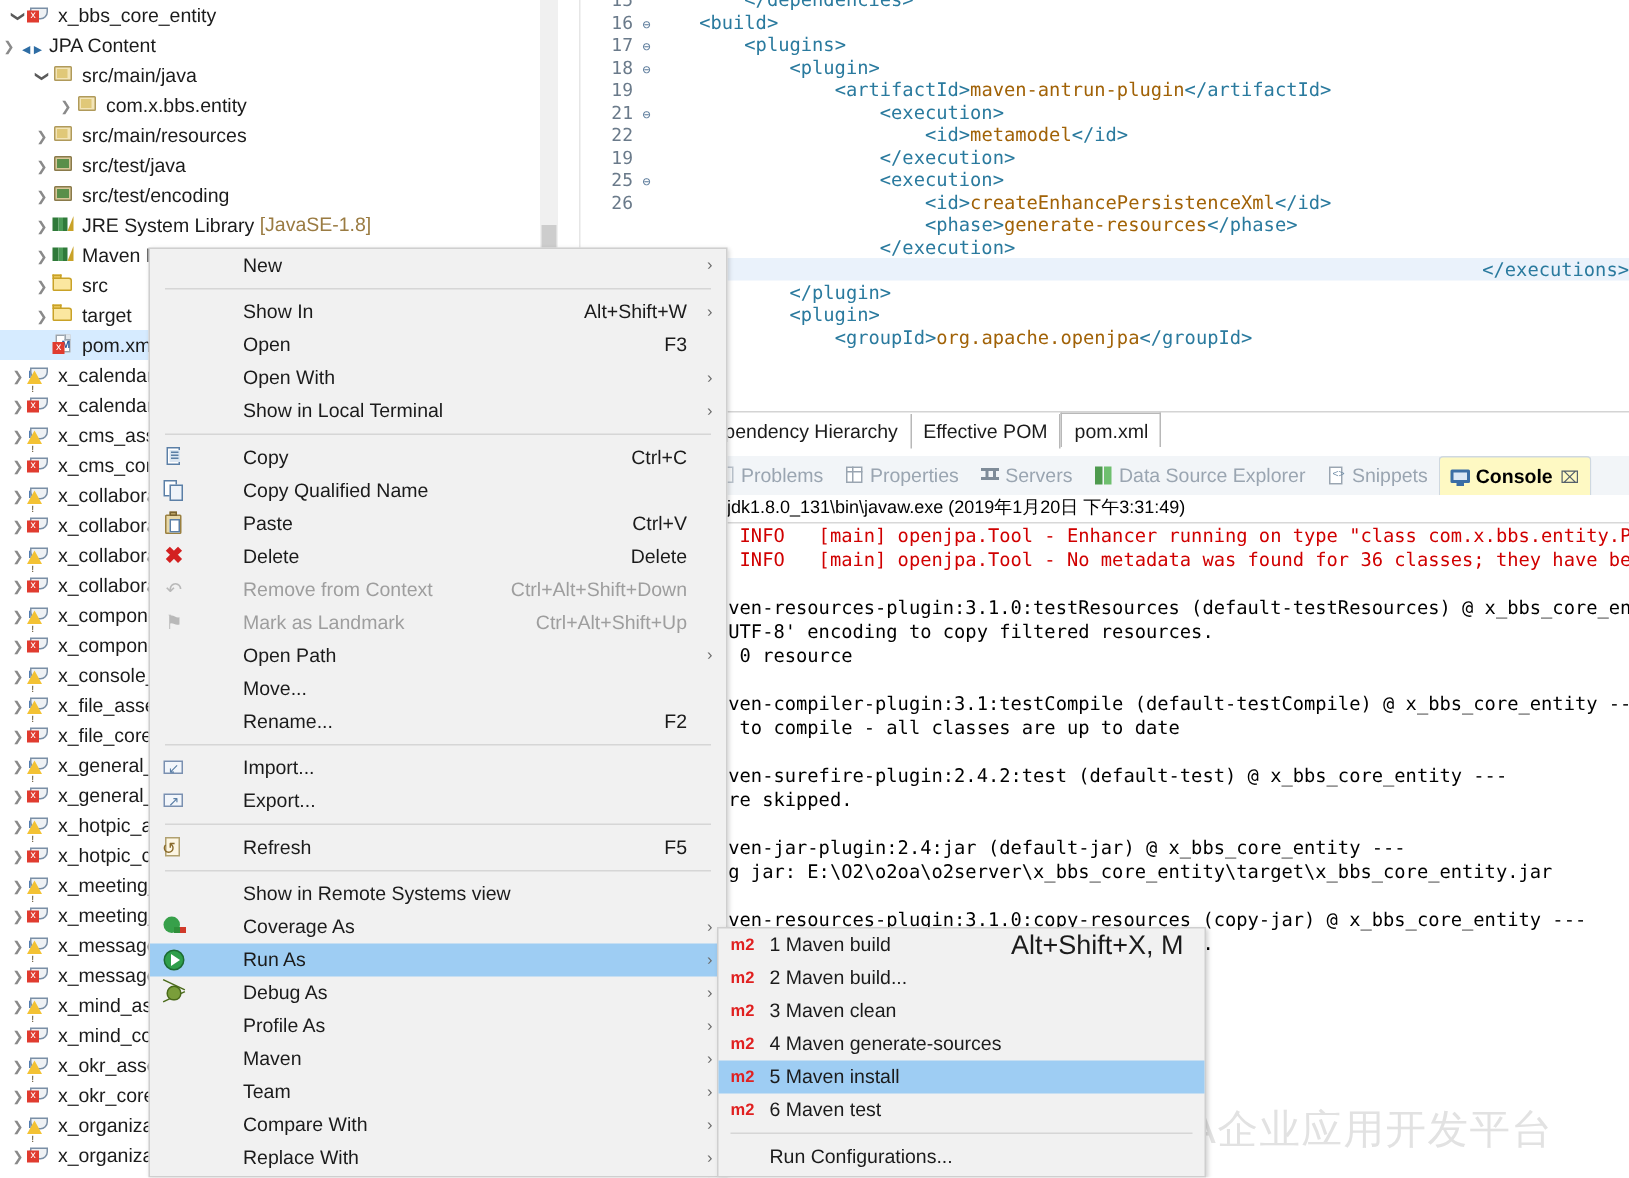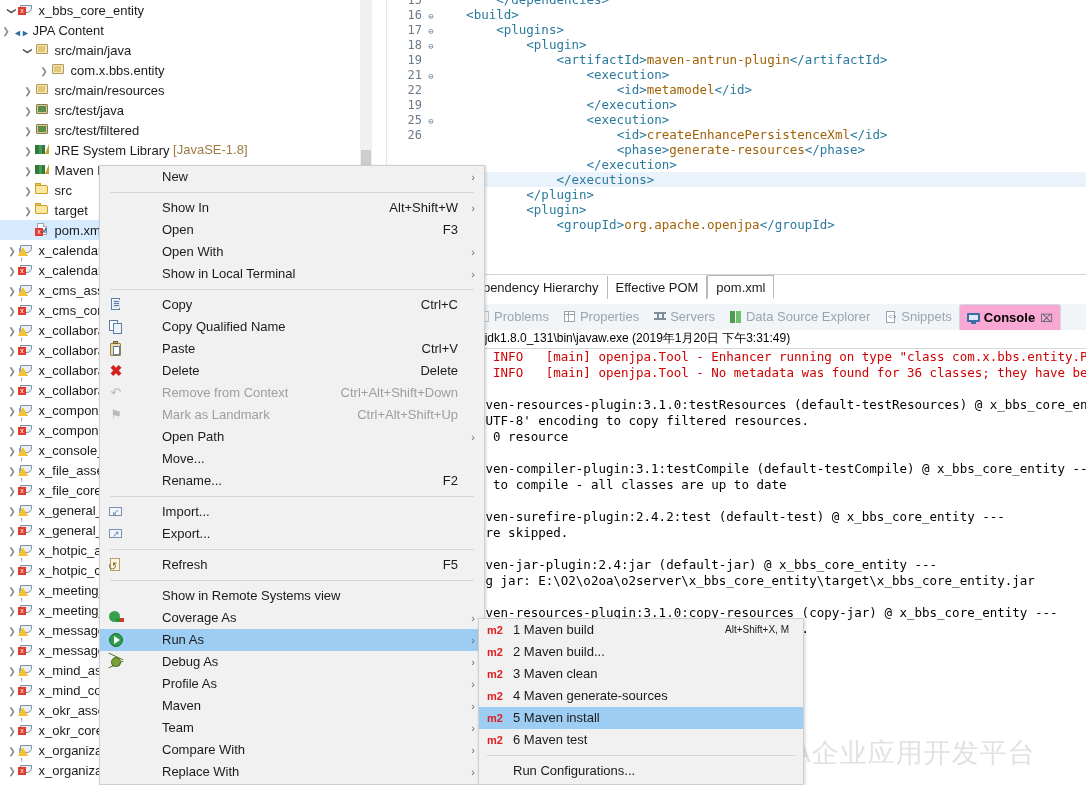--- a/index.html
+++ b/index.html
@@ -60,21 +60,21 @@
   }
   .scroll-left .thumb { position:absolute; left:1px; top:150px; width:10px; height:60px; background:#cdcdcd; }
 
   
   #editor {
     position: absolute; left: 382px; top: 0; width: 704px; height: 272px;
     background: #ffffff; overflow: hidden;
     font-family: "DejaVu Sans Mono", monospace; font-size: 12.5px;
   }
   .eline { height: 15px; line-height: 15px; white-space: pre; position:relative;}
-  .eline.hl { background: #eaf2fb; }
+  .eline.hl { background: #eaf2fb; text-align: right; }
   .gutter {
     display:inline-block; width: 44px; text-align: right; color:#6a7a8a;
     padding-right: 4px; font-size: 12px; user-select:none;
   }
   .fold { display:inline-block; width:10px; color:#5a7a9a; font-size:9px; text-align:center;}
   .code-tag { color: #2a7a9e; }
   .code-txt { color: #a16207; }
   .editor-leftbar { position:absolute; left:0; top:0; width:5px; height:272px; background:#ffffff; border-right:1px solid #e6e6e6;}
 
   
@@ -92,21 +92,21 @@
   #viewtabs {
     position:absolute; left:470px; top:304px; width:616px; height:26px;
     background:#f4f6f9;
   }
   #viewtabs .vtabs-bg { position:absolute; left:0; top:0; right:0; height:26px; background:#f2f5f8;}
   .vtab {
     position:relative; float:left; height:26px; line-height:26px; padding:0 7px;
     font-size:13px; color:#9aa5b1; white-space:nowrap;
   }
   .vtab .vicon { display:inline-block; width:14px; height:13px; vertical-align:-2px; margin-right:3px; position:relative;}
-  .vtab.active { color:#000; font-weight:bold; background:#f9a8d4; border:1px solid #cfd8e0; border-bottom:0;
+  .vtab.active { color:#000; font-weight:bold; background:#fef9c3; border:1px solid #cfd8e0; border-bottom:0;
                  border-radius:3px 3px 0 0; height:27px; line-height:26px;}
   .closeglyph { font-size:11px; color:#55606b; margin-left:5px; font-weight:normal;}
 
   
   #console {
     position:absolute; left:470px; top:330px; width:616px; height:455px;
     background:#ffffff; overflow:hidden;
     font-family:"DejaVu Sans Mono", monospace; font-size:12.5px;
   }
   #console .cbar { position:absolute; left:0; top:0; width:3px; height:455px; background:#fff; border-right:1px solid #cfcfcf;}
@@ -167,37 +167,37 @@
     position:absolute; left:478px; top:618px; width:326px; height:167px;
     background:#f1f1f1; border:1px solid #cfcfcf;
     box-shadow: 1px 1px 3px rgba(0,0,0,0.18);
   }
   .si {
     position:relative; height:22px; line-height:22px; font-size:13px;
     color:#1b1b1b; padding-left:34px; white-space:nowrap;
   }
   .si.hl { background:#9ecdf3; }
   .si .m2 { position:absolute; left:8px; top:0; font-size:11px; font-weight:bold; color:#e02020; font-family:"Liberation Sans",sans-serif;}
-  .si .accel { position:absolute; right:14px; top:0; font-size:10px; }
+  .si .accel { position:absolute; right:14px; top:0; font-size:18px; }
   .ssep { height:1px; margin:4px 8px; background:#d6d6d6; }
 </style>
 </head>
 <body>
 
 <div id="root">
 
   <div id="explorer">
     <div id="tree-body">
         <div class="tree-row" style="padding-left: 6px;"><span class="arrow open" style="transform: rotate(90deg); display: inline-block;">❯</span><span class="ticon ic-proj"><span class="m">M</span><span class="cup"></span><span class="badge">x</span></span><span class="tlabel"> x_bbs_core_entity</span></div>
         <div class="tree-row" style=""><span class="arrow">❯</span><span class="ticon ic-jpa"></span><span class="tlabel"> JPA Content</span></div>
         <div class="tree-row" style="padding-left: 22px;"><span class="arrow open" style="transform: rotate(90deg); display: inline-block;">❯</span><span class="ticon ic-pkgo"><span class="b"></span><span class="g"></span></span><span class="tlabel"> src/main/java</span></div>
         <div class="tree-row" style="padding-left: 38px;"><span class="arrow">❯</span><span class="ticon ic-pkgo"><span class="b"></span><span class="g"></span></span><span class="tlabel"> com.x.bbs.entity</span></div>
         <div class="tree-row" style="padding-left: 22px;"><span class="arrow">❯</span><span class="ticon ic-pkgo"><span class="b"></span><span class="g"></span></span><span class="tlabel"> src/main/resources</span></div>
         <div class="tree-row" style="padding-left: 22px;"><span class="arrow">❯</span><span class="ticon ic-pkg"><span class="b"></span><span class="g"></span></span><span class="tlabel"> src/test/java</span></div>
-        <div class="tree-row" style="padding-left: 22px;"><span class="arrow">❯</span><span class="ticon ic-pkg"><span class="b"></span><span class="g"></span></span><span class="tlabel"> src/test/filtered</span></div>
+        <div class="tree-row" style="padding-left: 22px;"><span class="arrow">❯</span><span class="ticon ic-pkg"><span class="b"></span><span class="g"></span></span><span class="tlabel"> src/test/encoding</span></div>
         <div class="tree-row" style="padding-left: 22px;"><span class="arrow">❯</span><span class="ticon ic-lib"><span class="b1"></span><span class="b2"></span><span class="b3"></span><span class="pen"></span></span><span class="tlabel"> JRE System Library</span><span class="dim"> [JavaSE-1.8]</span></div>
         <div class="tree-row" style="padding-left: 22px;"><span class="arrow">❯</span><span class="ticon ic-lib"><span class="b1"></span><span class="b2"></span><span class="b3"></span><span class="pen"></span></span><span class="tlabel"> Maven Dependencies</span></div>
         <div class="tree-row" style="padding-left: 22px;"><span class="arrow">❯</span><span class="ticon ic-folder"><span class="t"></span><span class="f"></span></span><span class="tlabel"> src</span></div>
         <div class="tree-row" style="padding-left: 22px;"><span class="arrow">❯</span><span class="ticon ic-folder"><span class="t"></span><span class="f"></span></span><span class="tlabel"> target</span></div>
         <div class="tree-row sel" style="padding-left: 22px;"><span class="arrow"></span><span class="ticon ic-xml"><span class="pg"></span><span class="cor"></span><span class="m">M</span><span class="badge">x</span></span><span class="tlabel"> pom.xml</span></div>
         <div class="tree-row" style="padding-left: 6px;"><span class="arrow">❯</span><span class="ticon ic-proj"><span class="m">M</span><span class="cup"></span><span class="badgew">
               <i>!</i>
             </span></span><span class="tlabel"> x_calendar_assemble_control</span></div>
         <div class="tree-row" style="padding-left: 6px;"><span class="arrow">❯</span><span class="ticon ic-proj"><span class="m">M</span><span class="cup"></span><span class="badge">x</span></span><span class="tlabel"> x_calendar_core_entity</span></div>
         <div class="tree-row" style="padding-left: 6px;"><span class="arrow">❯</span><span class="ticon ic-proj"><span class="m">M</span><span class="cup"></span><span class="badgew">

